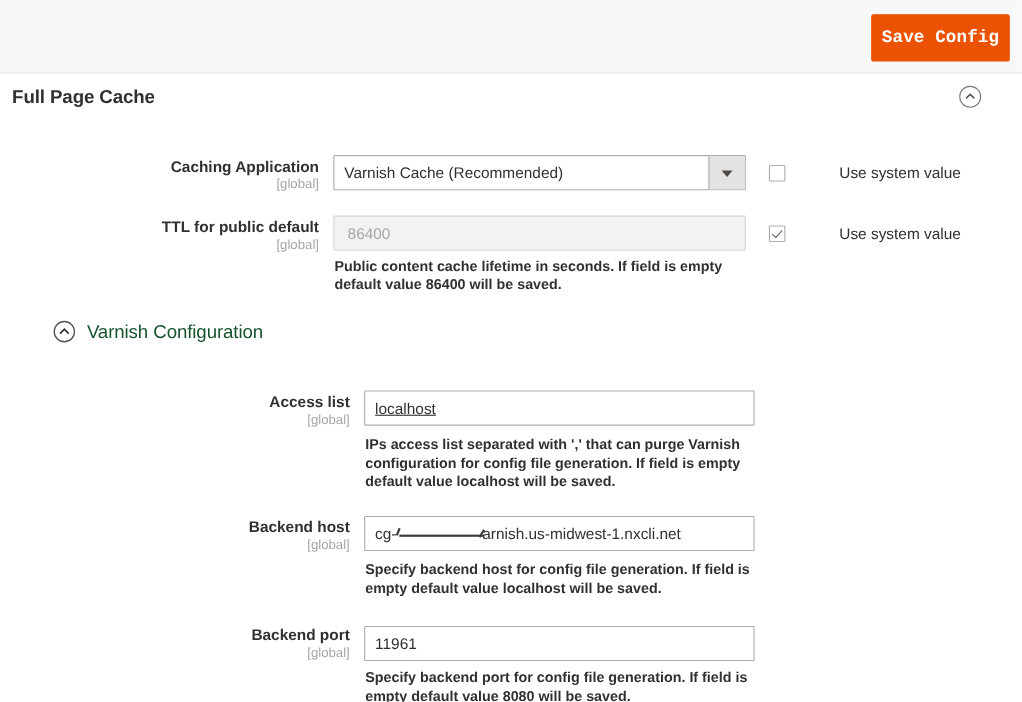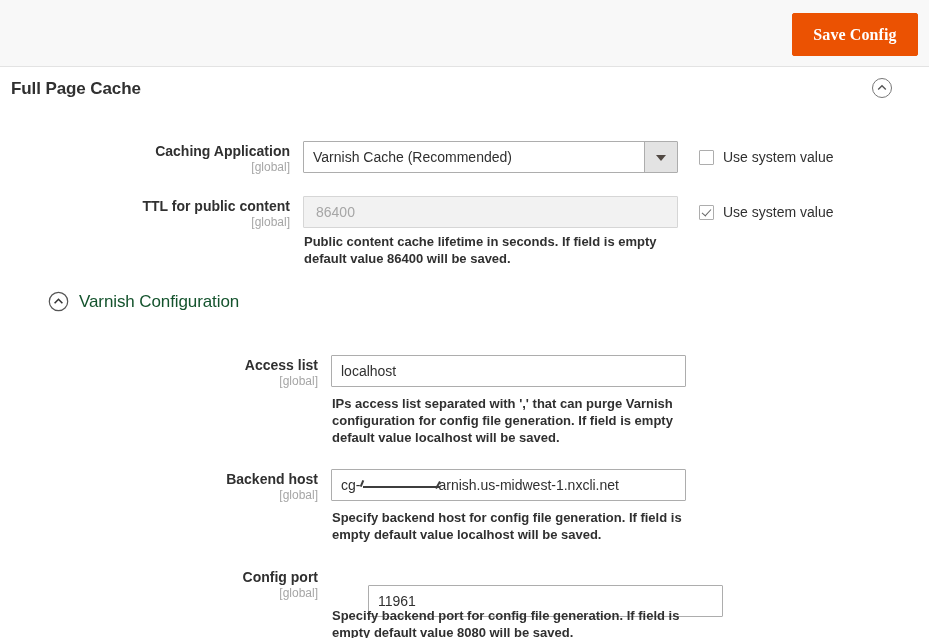--- a/index.html
+++ b/index.html
@@ -37,21 +37,21 @@
     border: 1px solid #eb5202;
     border-radius: 2px;
     color: #ffffff;
     font-size: 16px;
     font-weight: bold;
     letter-spacing: 0.1px;
     cursor: pointer;
     padding: 0;
     line-height: 41px;
     text-align: center;
-    font-family: Liberation Serif, serif;
+    font-family: Liberation Mono, monospace;
   }
 
   
   .section-header {
     position: absolute;
     left: 0;
     top: 67px;
     width: 929px;
     height: 46px;
     background: #ffffff;
@@ -163,20 +163,21 @@
     color: #303030;
     font-weight: bold;
   }
 
   
   .usedefault {
     position: absolute;
     display: flex;
     align-items: center;
     cursor: pointer;
+    gap: 40px;
   }
   .cbox {
     width: 15px;
     height: 15px;
     border: 1px solid #adadad;
     background: #ffffff;
     box-sizing: border-box;
     position: relative;
     border-radius: 1px;
     flex: none;
@@ -281,21 +282,21 @@
     </div>
   </div>
   <div class="usedefault" style="left:699px;top:8px;">
     <span class="cbox"></span>
     <span class="cb-label">Use system value</span>
   </div>
 </div>
 
 <div class="field-row" style="top:196px;height:80px;">
   <div class="field-label" style="left:80px;top:2px;width:210px;">
-    <span>TTL for public content</span>
+    <span>TTL for public default</span>
     <span class="field-scope">[global]</span>
   </div>
   <div class="control" style="left:303px;top:0;">
     <input class="text-input" type="text" disabled="" style="width: 375px; padding-left: 12px;" value="86400">
   </div>
   <div class="note" style="left:304px;top:37px;width:372px;">Public content cache lifetime in seconds. If field is empty default value 86400 will be saved.</div>
   <div class="usedefault" style="left:699px;top:8px;">
     <span class="cbox checked"></span>
     <span class="cb-label">Use system value</span>
   </div>
@@ -310,21 +311,21 @@
   </span>
   <span class="sub-title">Varnish Configuration</span>
 </div>
 
 <div class="field-row" style="top:355px;height:90px;">
   <div class="field-label" style="left:110px;top:2px;width:208px;">
     <span>Access list</span>
     <span class="field-scope">[global]</span>
   </div>
   <div class="control" style="left:331px;top:0;">
-    <input class="text-input" type="text" style="width: 355px;" value="localhost">
+    <input class="text-input" type="text" style="width: 355px; text-decoration: underline;" value="localhost">
   </div>
   <div class="note" style="left:332px;top:40px;width:356px;">IPs access list separated with ',' that can purge Varnish configuration for config file generation. If field is empty default value localhost will be saved.</div>
 </div>
 
 <div class="field-row" style="top:469px;height:72px;">
   <div class="field-label" style="left:110px;top:2px;width:208px;">
     <span>Backend host</span>
     <span class="field-scope">[global]</span>
   </div>
   <div class="control" style="left:331px;top:0;">
@@ -332,20 +333,20 @@
       <span class="select-value redacted-host">
         <span>cg-</span><span class="redaction-bar"></span><span class="redaction-tick"></span><span class="redaction-tick2"></span><span style="padding-left:78px;">arnish.us-midwest-1.nxcli.net</span>
       </span>
     </div>
   </div>
   <div class="note" style="left:332px;top:40px;width:356px;">Specify backend host for config file generation. If field is empty default value localhost will be saved.</div>
 </div>
 
 <div class="field-row" style="top:567px;height:72px;">
   <div class="field-label" style="left:110px;top:2px;width:208px;">
-    <span>Config port</span>
-    <span class="field-scope">[global]</span>
-  </div>
-  <div class="control" style="left:331px;top:18px;margin-left:37px;">
+    <span>Backend port</span>
+    <span class="field-scope">[global]</span>
+  </div>
+  <div class="control" style="left:331px;top:2px;">
     <input class="text-input" type="text" style="width: 355px;" value="11961">
   </div>
   <div class="note" style="left:332px;top:40px;width:356px;">Specify backend port for config file generation. If field is empty default value 8080 will be saved.</div>
 </div>
 
 </body></html>

